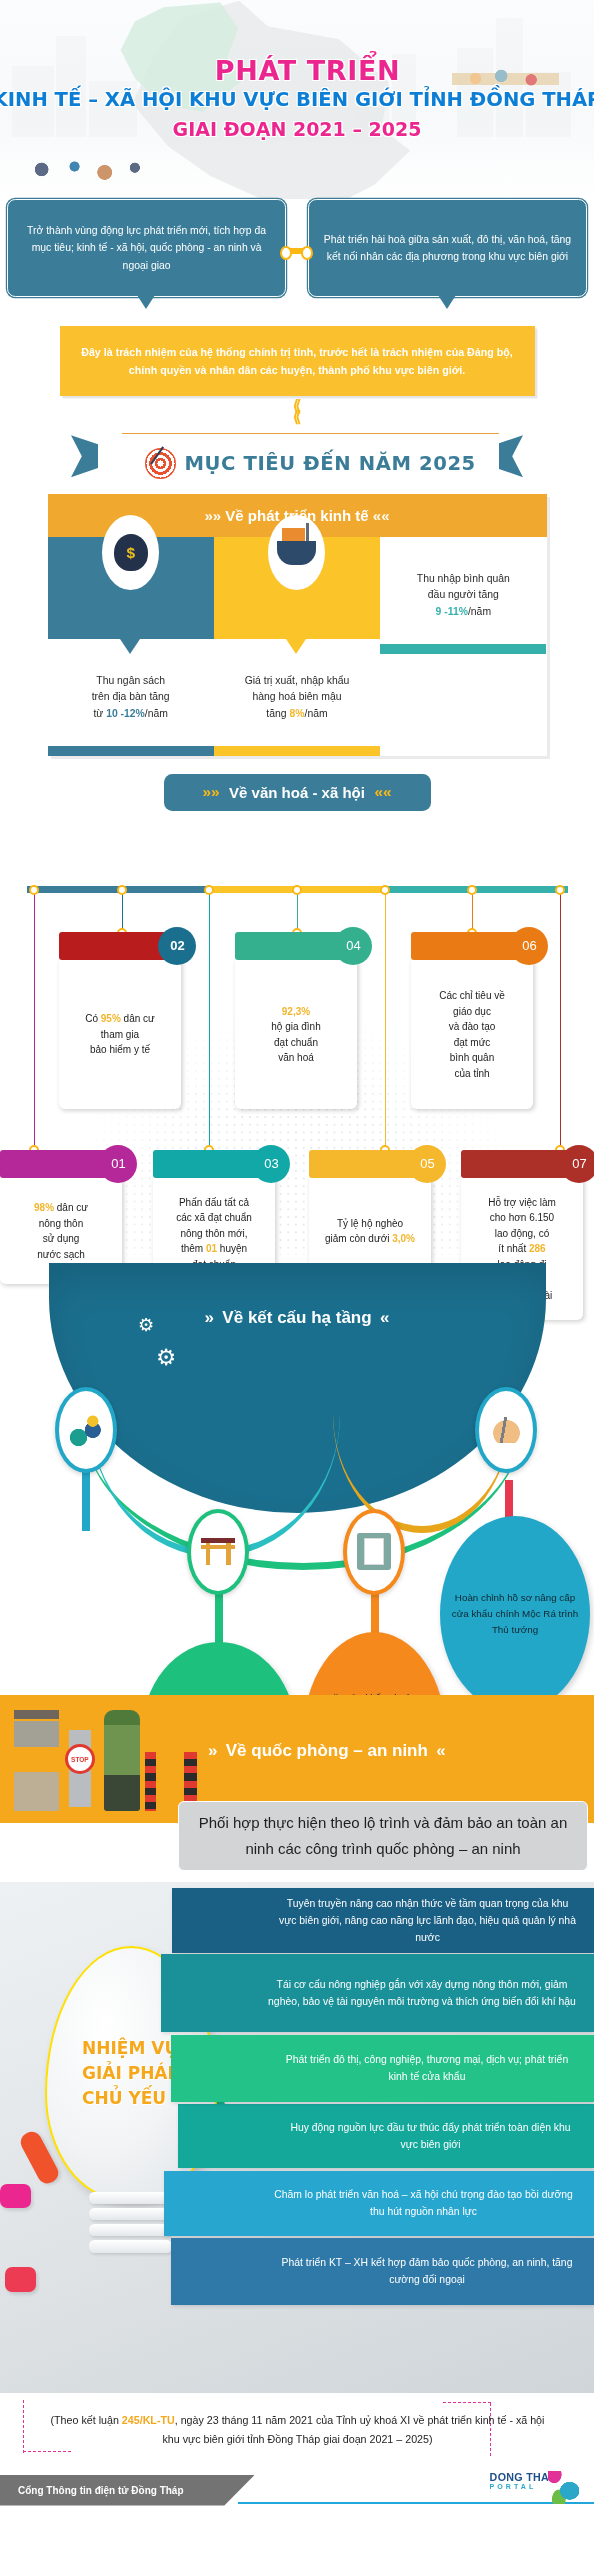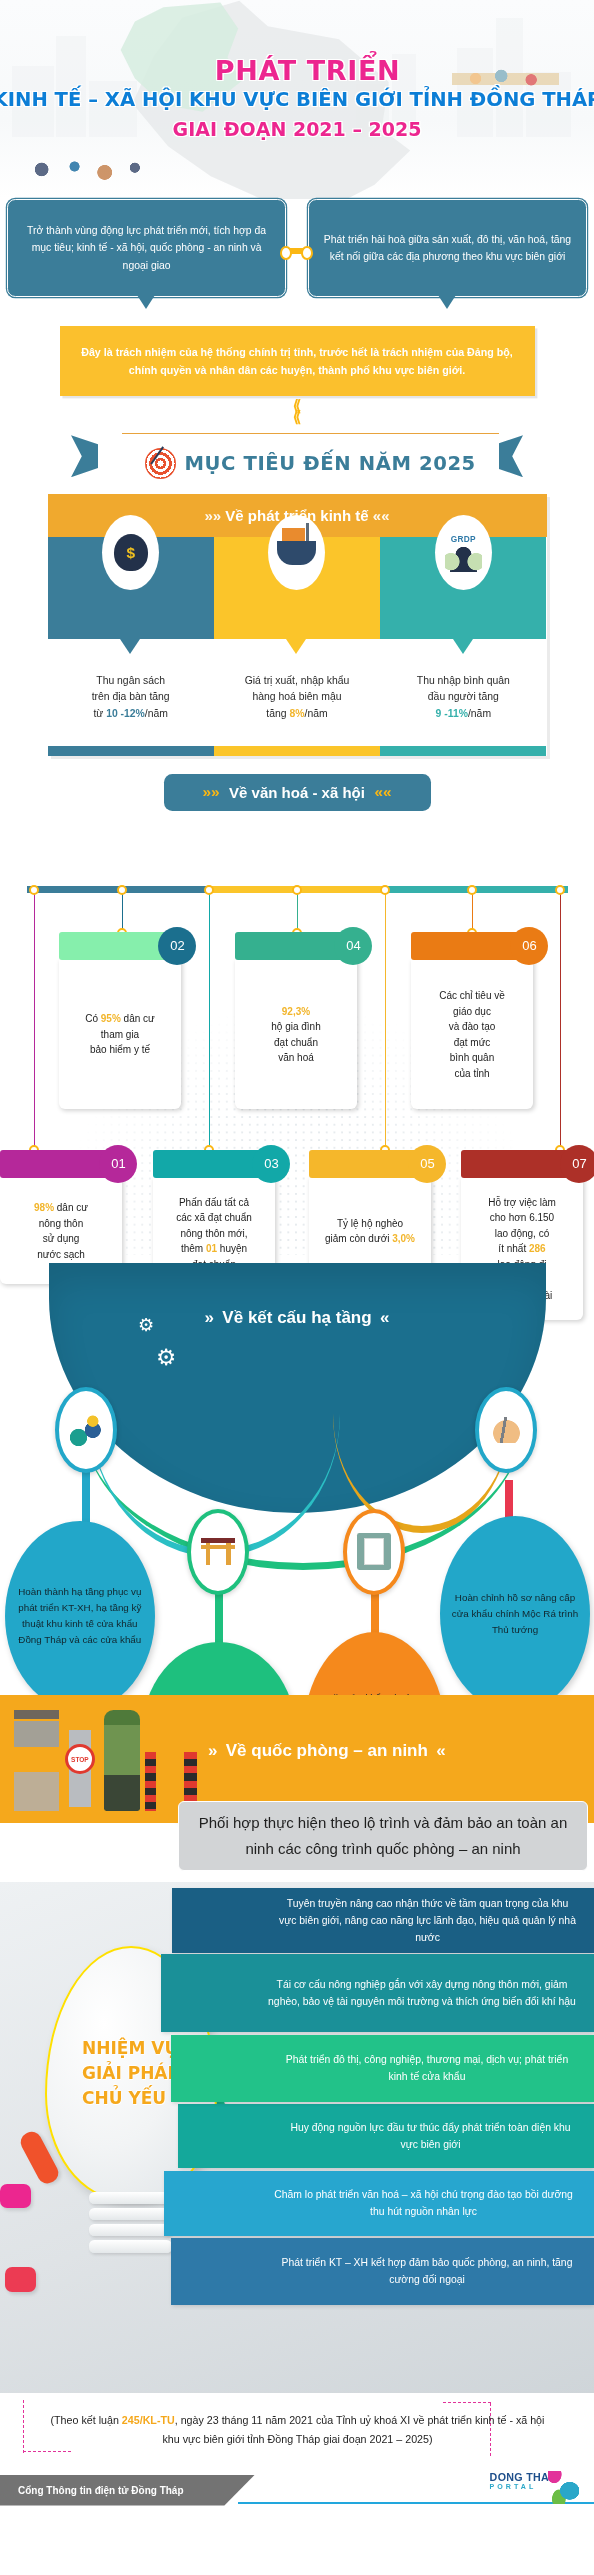--- a/index.html
+++ b/index.html
@@ -321,21 +321,21 @@
       <div class="t3">GIAI ĐOẠN 2021 – 2025</div>
     </div>
   </div>
 
   <div class="two-cards">
     <div class="bcard left">
       <span>Trở thành vùng động lực phát triển mới, tích hợp đa mục tiêu; kinh tế - xã hội, quốc phòng - an ninh và ngoại giao</span>
       <span class="tail"></span>
     </div>
     <div class="bcard right">
-      <span>Phát triển hài hoà giữa sản xuất, đô thị, văn hoá, tăng kết nối giữa các địa phương theo khu vực biên giới</span>
+      <span>Phát triển hài hoà giữa sản xuất, đô thị, văn hoá, tăng kết nối nhân các địa phương trong khu vực biên giới</span>
       <span class="tail"></span>
     </div>
     <div class="connector"></div>
   </div>
 
   <div class="ycard">
     <span>Đây là trách nhiệm của hệ thống chính trị tỉnh, trước hết là trách nhiệm của Đảng bộ, chính quyền và nhân dân các huyện, thành phố khu vực biên giới.</span>
   </div>
   <div class="chevdown">⟪<br>⟪</div>
 
@@ -379,33 +379,20 @@
           </div>
           <div class="arrow"></div>
         </div>
         <div class="body">
           <span>Giá trị xuất, nhập khẩu<br>hàng hoá biên mậu<br>tăng <b class="hl-y">8%</b>/năm</span>
         </div>
         <div class="foot"></div>
       </div>
 
       <div class="ecol e3">
-        <div class="top">
-          <div class="circ">
-            <span style="display:block;text-align:center;">
-              <span style="display:block;font-size:8.3px;font-weight:900;color:#2e79a8;letter-spacing:0.3px;">GRDP</span>
-              <span style="display:block;margin-top:2.4px;width:37px;height:26px;
-                background: radial-gradient(circle at 16% 60%, #c6dfb2 0 8.3px, transparent 9px),
-                            radial-gradient(circle at 84% 60%, #c6dfb2 0 8.3px, transparent 9px),
-                            radial-gradient(circle at 50% 34%, #23314a 0 7.7px, transparent 8.3px),
-                            radial-gradient(ellipse at 50% 100%, #23314a 0 13px, transparent 13.7px);"></span>
-            </span>
-          </div>
-          <div class="arrow"></div>
-        </div>
         <div class="body">
           <span>Thu nhập bình quân<br>đầu người tăng<br><b class="hl-t">9 -11%</b>/năm</span>
         </div>
         <div class="foot"></div>
       </div>
 
     </div>
   </div>
 
   <div class="pill">
@@ -439,21 +426,21 @@
     <div class="knob" style="left:560px; top:87px;"></div>
     <div class="knob" style="left:122px; top:130px;"></div>
     <div class="knob" style="left:297px; top:130px;"></div>
     <div class="knob" style="left:472px; top:130px;"></div>
     <div class="knob" style="left:34px;  top:347px;"></div>
     <div class="knob" style="left:209px; top:347px;"></div>
     <div class="knob" style="left:385px; top:347px;"></div>
     <div class="knob" style="left:560px; top:347px;"></div>
 
     <div class="tcard" style="left:59px; top:134px;">
-      <div class="bar" style="background:#86efac;">
+      <div class="bar" style="background:#b91c1c;font-weight:bold;">
         <div class="num" style="background:#1b6f8e;">02</div>
       </div>
       <div class="box">
         <span>Có <b class="hl-y">95%</b> dân cư<br>tham gia<br>bảo hiểm y tế</span>
       </div>
     </div>
 
     <div class="tcard" style="left:235px; top:134px;">
       <div class="bar" style="background:#35b08f;">
         <div class="num" style="background:#35b08f;">04</div>
@@ -545,23 +532,20 @@
       <span style="width:34px;height:37px;background:#7fa8a0;display:flex;align-items:center;justify-content:center;border-radius:2.4px;">
         <span style="width:20px;height:27px;background:#fff;border:1.2px solid #d7dbd9;"></span>
       </span>
     </div>
     <div class="iico" style="left:475px;top:132px;border:4.2px solid #22a7c9;">
       <span style="width:33px;height:26px;background:
         linear-gradient(100deg, transparent 38%, #7a7f85 38% 46%, transparent 46%),
         radial-gradient(ellipse at 50% 62%, #f0bd83 0 13px, transparent 13.7px);"></span>
     </div>
 
-    <div class="ibubble" style="left:4.8px;top:266px;width:150px;height:190px;background:#22a7c9;">
-      <span>Hoàn thành hạ tầng phục vụ phát triển KT-XH, hạ tầng kỹ thuật khu kinh tế cửa khẩu Đồng Tháp và các cửa khẩu</span>
-    </div>
     <div class="ibubble" style="left:141px;top:387px;width:156px;height:190px;background:#1ec07e;">
       <span>Hoàn thành nâng cấp cửa khẩu Thường Phước thành cửa khẩu quốc tế đường bộ</span>
     </div>
     <div class="ibubble" style="left:303px;top:377px;width:143px;height:208px;background:#f5891c;font-size:9.5px;">
       <span>Cặp cửa khẩu Thường Phước (Đồng Tháp), KahRoKa (Prây-veng) được bổ sung vào Nghị định thư liên vận tỉnh đường bộ giữa Việt Nam – Campuchia</span>
     </div>
     <div class="ibubble" style="left:440px;top:261px;width:150px;height:196px;background:#22a7c9;">
       <span>Hoàn chỉnh hồ sơ nâng cấp cửa khẩu chính Mộc Rá trình Thủ tướng</span>
     </div>
   </div>

